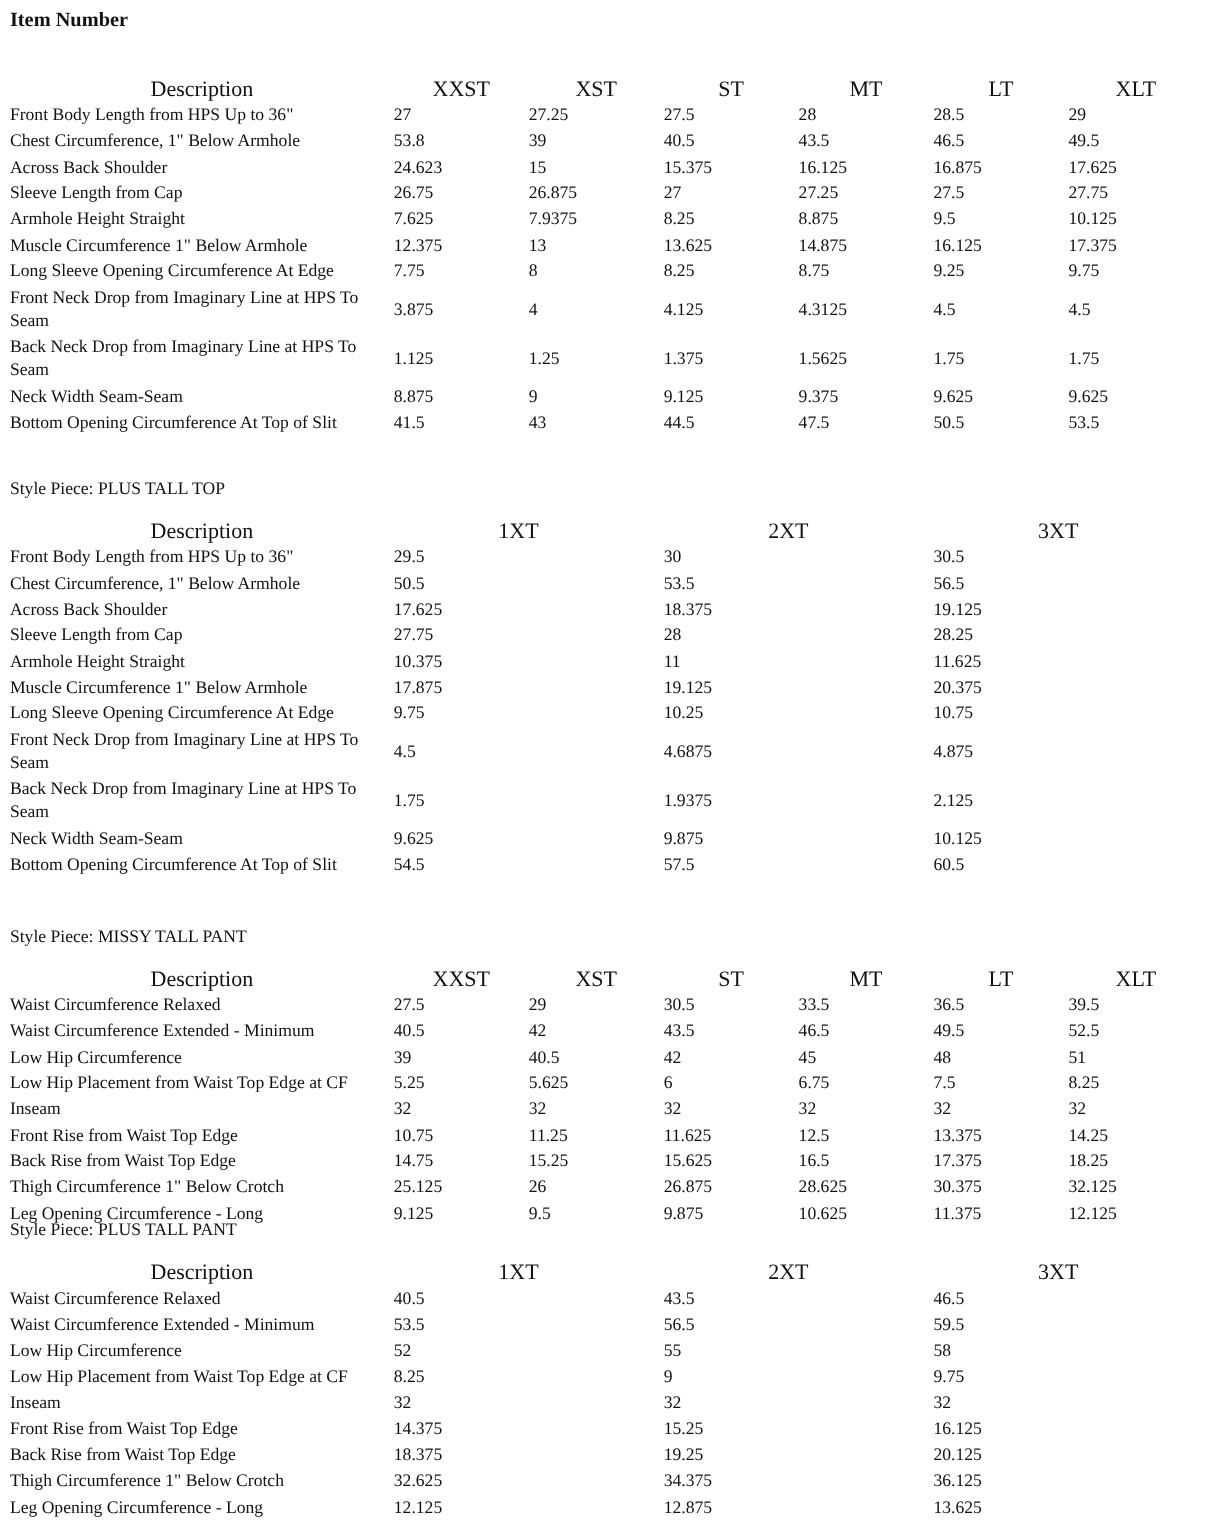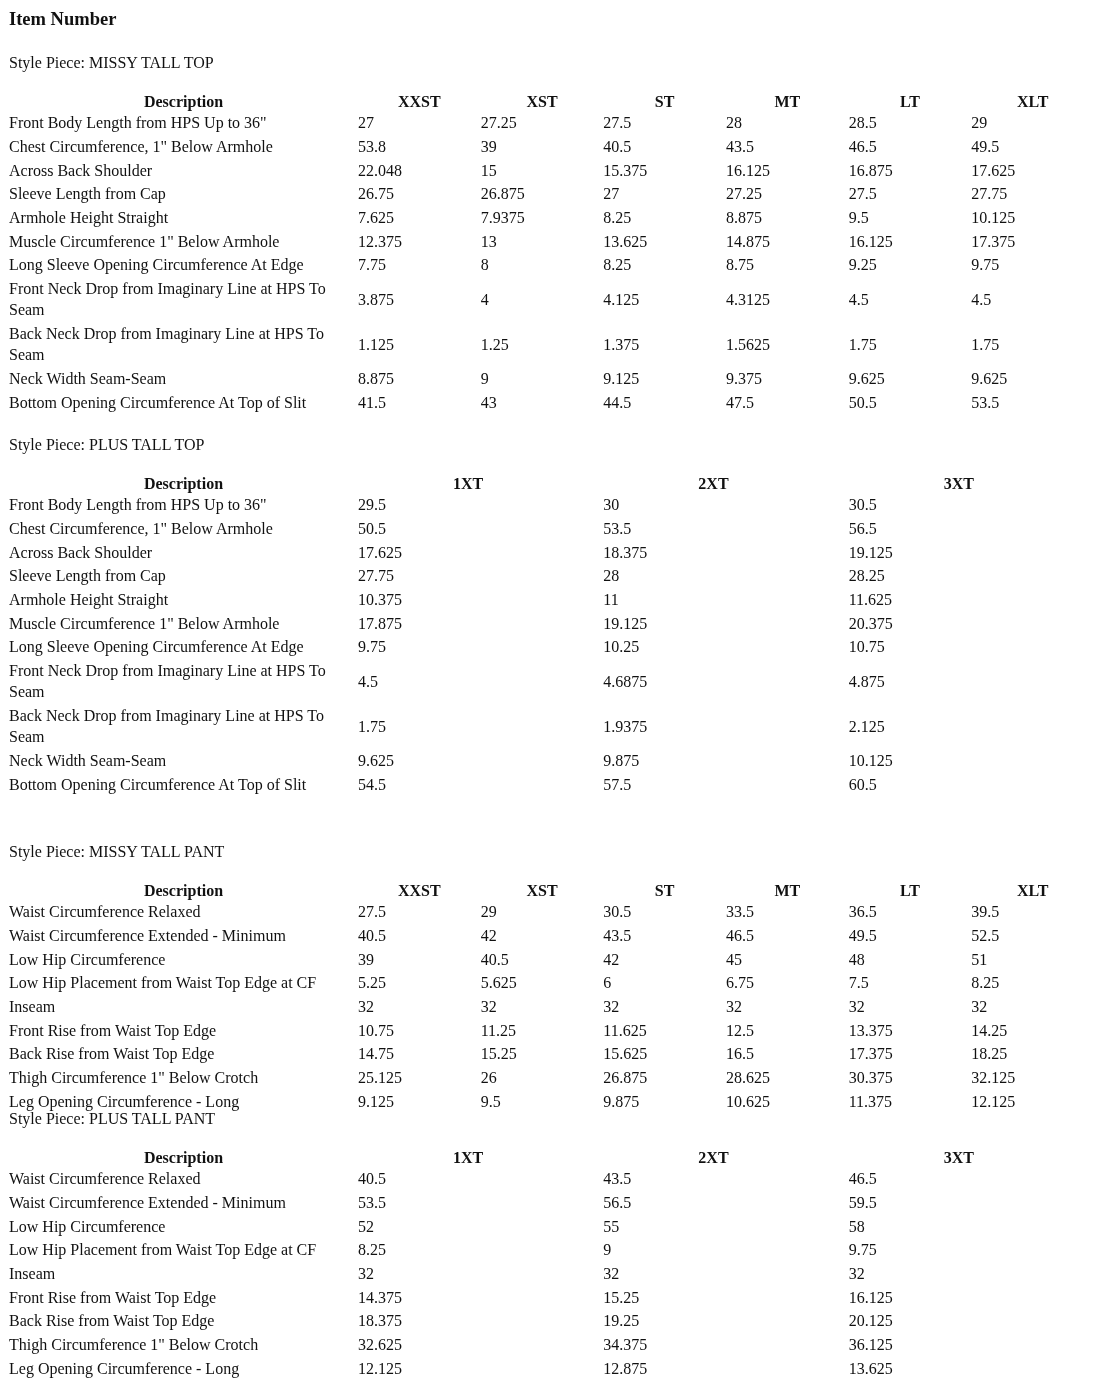--- a/index.html
+++ b/index.html
@@ -14,38 +14,37 @@
       font-size: 18.5px; font-weight: bold; margin: 0;
       position: absolute; left: 9px; top: 9px;
     }
     .section { position: absolute; left: 9px; width: 1085px; }
     .section-label { font-size: 16px; line-height: 20px; height: 20px; }
     table.spec {
       border-collapse: collapse; table-layout: fixed; width: 1085px;
       margin-top: 17px;
     }
     table.spec th {
-      font-weight: bold; text-align: center; font-size: 16px;
+      font-weight: normal; text-align: center; font-size: 20px;
       height: 21px; padding: 0; vertical-align: bottom;
     }
     table.spec td {
       padding: 0; font-size: 16px; vertical-align: middle; text-align: left;
       height: 23.7px; line-height: 21px;
     }
     table.spec td.desc { padding-right: 8px; }
     table.spec tr.tall td { height: 45px; }
   </style>
 </head>
 <body>
 
 <div class="page">
   <h1 class="doc-title">Item Number</h1>
 
   <div class="section" style="top:53px;">
-      <div class="section-label">Style Piece: MISSY TALL TOP</div>
       <table class="spec">
         <colgroup>
           <col style="width: 349px;">
           <col style="width: 122.667px;">
           <col style="width: 122.667px;">
           <col style="width: 122.667px;">
           <col style="width: 122.667px;">
           <col style="width: 122.667px;">
           <col style="width: 122.667px;">
         </colgroup>
@@ -74,21 +73,21 @@
             <td class="desc">Chest Circumference, 1" Below Armhole</td>
             <td>53.8</td>
             <td>39</td>
             <td>40.5</td>
             <td>43.5</td>
             <td>46.5</td>
             <td>49.5</td>
           </tr>
           <tr>
             <td class="desc">Across Back Shoulder</td>
-            <td>22.048</td>
+            <td>24.623</td>
             <td>15</td>
             <td>15.375</td>
             <td>16.125</td>
             <td>16.875</td>
             <td>17.625</td>
           </tr>
           <tr>
             <td class="desc">Sleeve Length from Cap</td>
             <td>26.75</td>
             <td>26.875</td>

